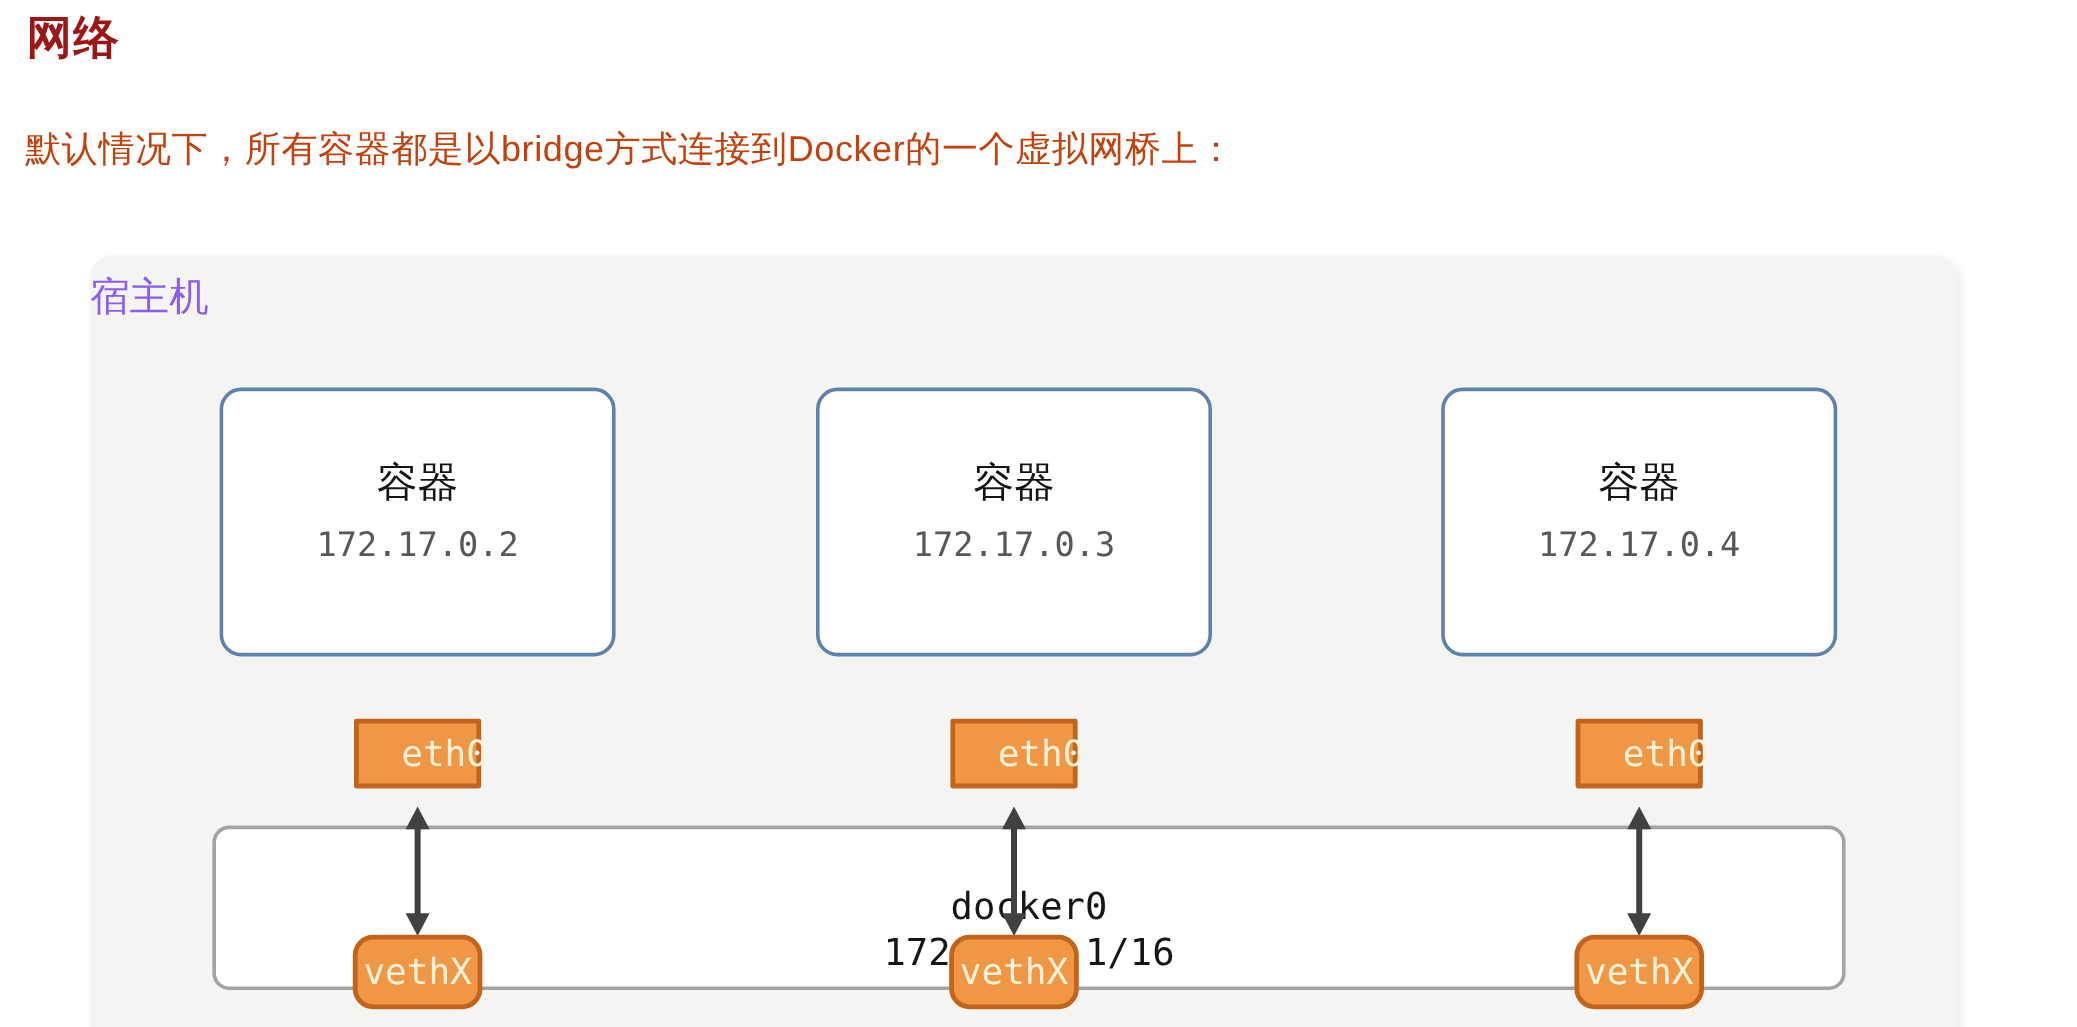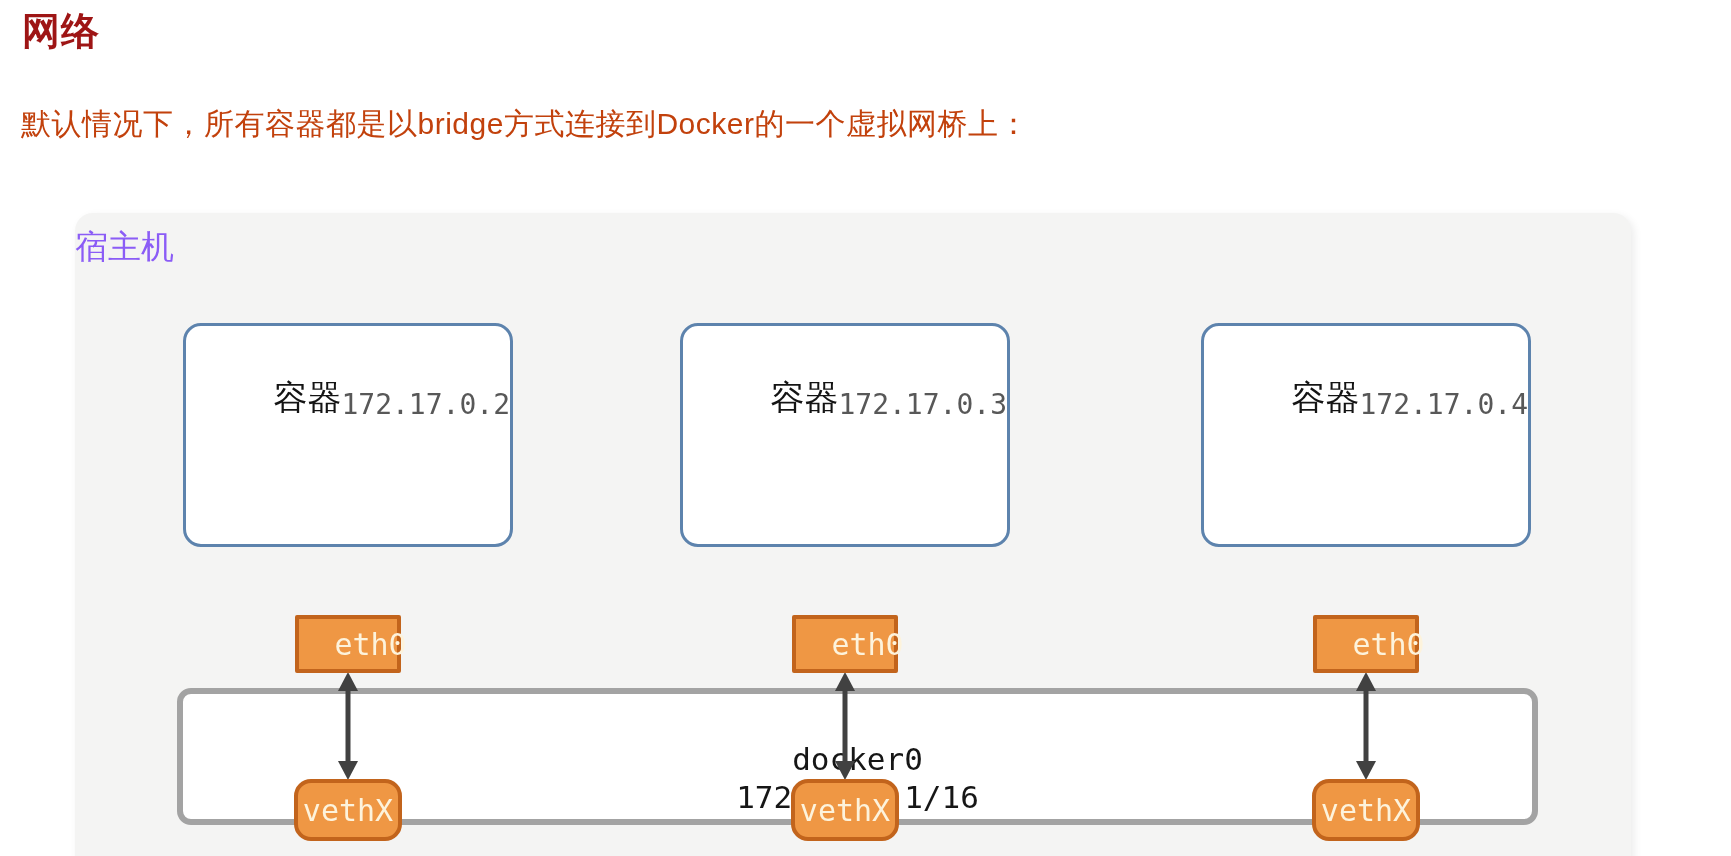--- a/index.html
+++ b/index.html
@@ -43,21 +43,21 @@
   .col.c1 { left: 108px; }
   .col.c2 { left: 605px; }
   .col.c3 { left: 1126px; }
   .container-box {
     position: absolute; top: 0; left: 0;
     width: 100%; height: 224px;
     box-sizing: border-box;
     background: #ffffff;
     border: 3px solid #5d83ad;
     border-radius: 18px;
-    display: flex; flex-direction: row;
+    display: flex; flex-direction: column;
     align-items: center; justify-content: flex-end;
     padding-bottom: 74px;
   }
   .container-label { font-size: 34px; color: #141414; }
   .container-ip {
     font-family: "DejaVu Sans Mono", monospace;
     font-size: 28px; color: #585858;
     margin-top: 12px;
   }
   .node {
@@ -66,34 +66,34 @@
     width: 106px; height: 58px;
     box-sizing: border-box;
     background: #ef9744;
     border: 4px solid #c2641c;
     border-radius: 2px;
     display: flex; align-items: center; justify-content: center;
     font-family: "DejaVu Sans Mono", monospace;
     font-size: 30px; color: #fdf3dc;
     z-index: 3;
   }
-  .node.eth { top: 292px; padding-left: 45px; }
+  .node.eth { top: 276px; padding-left: 45px; }
   .node.veth { top: 456px; height: 62px; width: 108px; border-radius: 17px; }
   .arrow-svg {
     position: absolute; left: 50%;
     transform: translateX(-50%);
     top: 348px;
     z-index: 2;
   }
   .bridge {
     position: absolute; left: 102px; top: 475px;
     width: 1361px; height: 137px;
     box-sizing: border-box;
     background: #ffffff;
-    border: 6px solid #a3a3a3;
+    border: 3px solid #a3a3a3;
     border-radius: 14px;
     z-index: 1;
     text-align: center;
     padding-top: 46px;
   }
   .bridge-name, .bridge-cidr {
     font-family: "DejaVu Sans Mono", monospace;
     font-size: 31px; color: #161616;
     line-height: 38px;
   }

